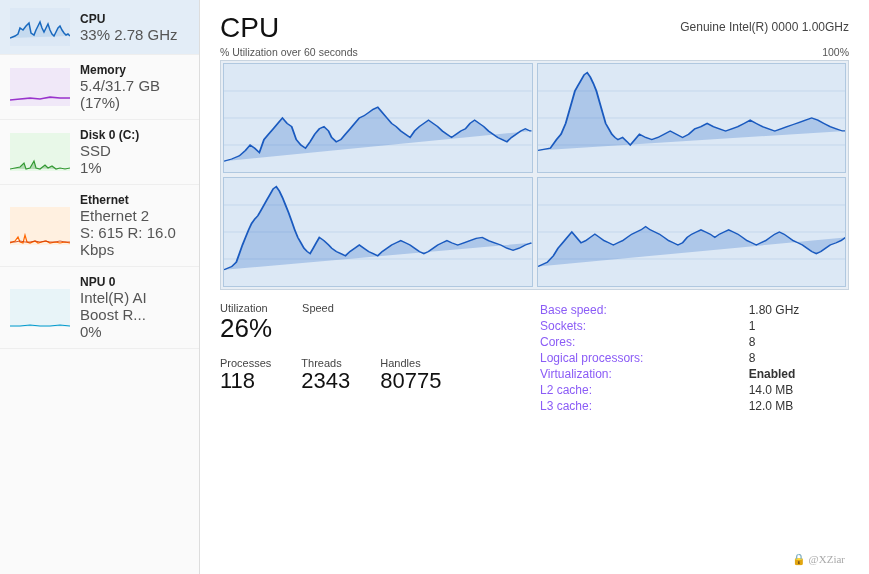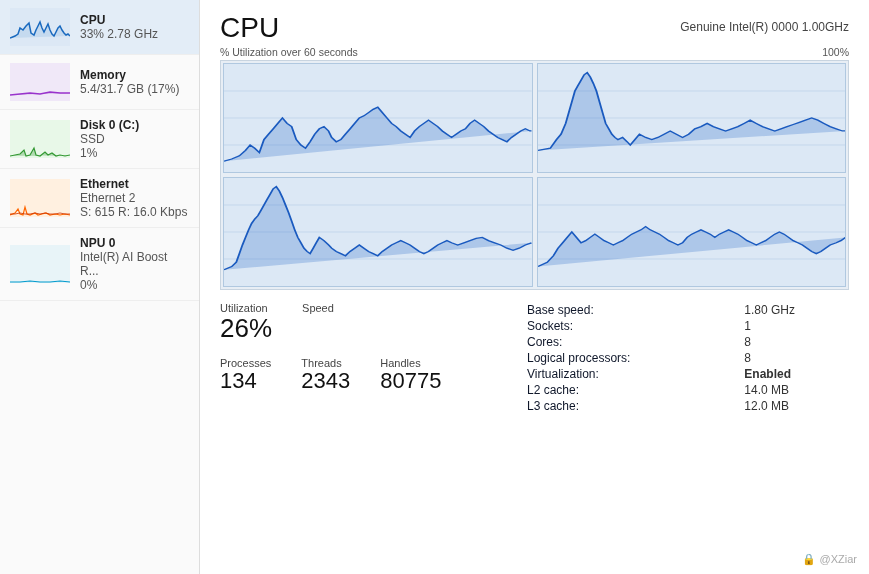--- a/index.html
+++ b/index.html
@@ -36,21 +36,21 @@
       position: relative;
       overflow: hidden;
     }
     .sidebar-info {}
     .sidebar-info .name {
       font-size: 12px;
       font-weight: 600;
       color: #222;
     }
     .sidebar-info .sub {
-      font-size: 12px;
+      font-size: 15px;
       color: #555;
     }
 
     
     .main {
       flex: 1;
       background: #fff;
       padding: 12px 20px 10px 20px;
       overflow: hidden;
     }
@@ -101,21 +101,21 @@
       overflow: hidden;
     }
     .chart-cell svg {
       width: 100%;
       height: 100%;
     }
 
     
     .stats-section {
       display: flex;
-      gap: 3px;
+      gap: 16px;
     }
     .stats-left {
       flex: 0 0 280px;
     }
     .stats-right {
       flex: 1;
       padding-left: 20px;
     }
 
     .stat-row {
@@ -142,36 +142,37 @@
       width: 100%;
       border-collapse: collapse;
     }
     .info-table td {
       font-size: 12px;
       padding: 1px 4px;
       color: #333;
       vertical-align: top;
     }
     .info-table td:first-child {
-      color: #0f172a;
+      color: #8b5cf6;
       white-space: nowrap;
       padding-right: 10px;
       margin-left: 45px;
     }
     .info-table td.bold-val {
       font-weight: 700;
     }
 
     
     .watermark {
       position: absolute;
       bottom: 8px;
-      right: 12px;
+      right: 24px;
       font-size: 11px;
       color: #aaa;
+      font-family: Liberation Serif, serif;
     }
 
     
     .sparkline-svg {
       width: 60px;
       height: 38px;
     }
   </style>
 </head>
 <body>
@@ -314,21 +315,21 @@
           <div class="stat-value">26%</div>
         </div>
         <div class="stat-block">
           <div class="stat-label">Speed</div>
         </div>
       </div>
 
       <div class="stat-row" style="margin-top:14px;">
         <div class="stat-block">
           <div class="stat-label">Processes</div>
-          <div class="stat-value medium">134</div>
+          <div class="stat-value medium">118</div>
         </div>
         <div class="stat-block">
           <div class="stat-label">Threads</div>
           <div class="stat-value medium">2343</div>
         </div>
         <div class="stat-block">
           <div class="stat-label">Handles</div>
           <div class="stat-value medium">80775</div>
         </div>
       </div>

